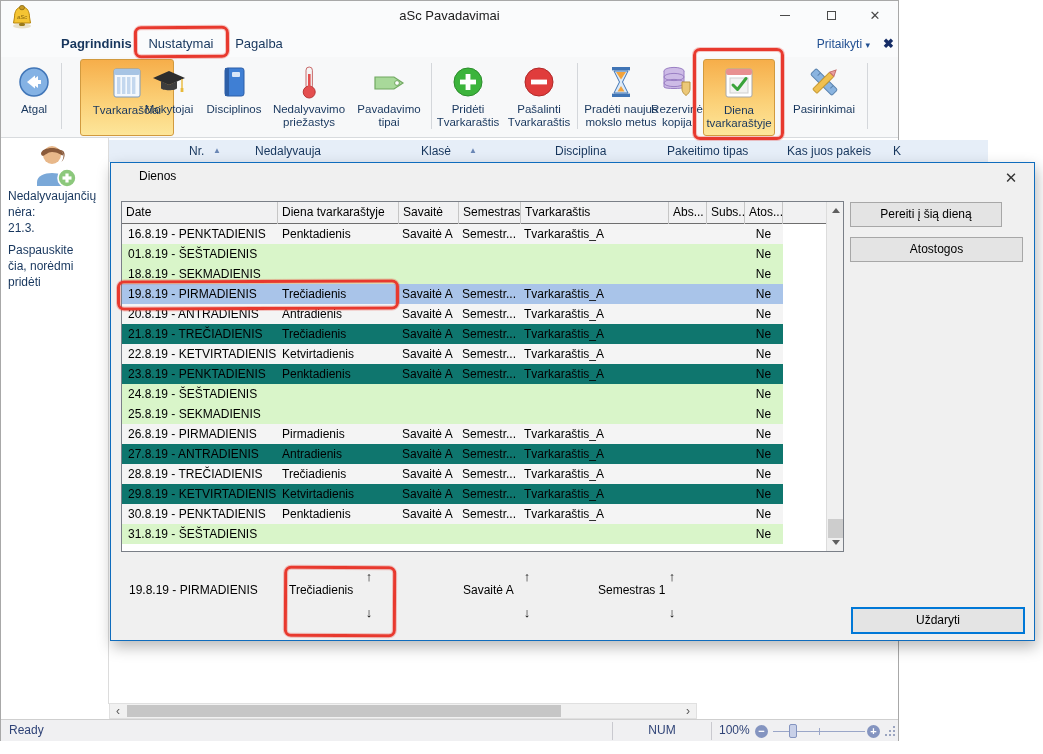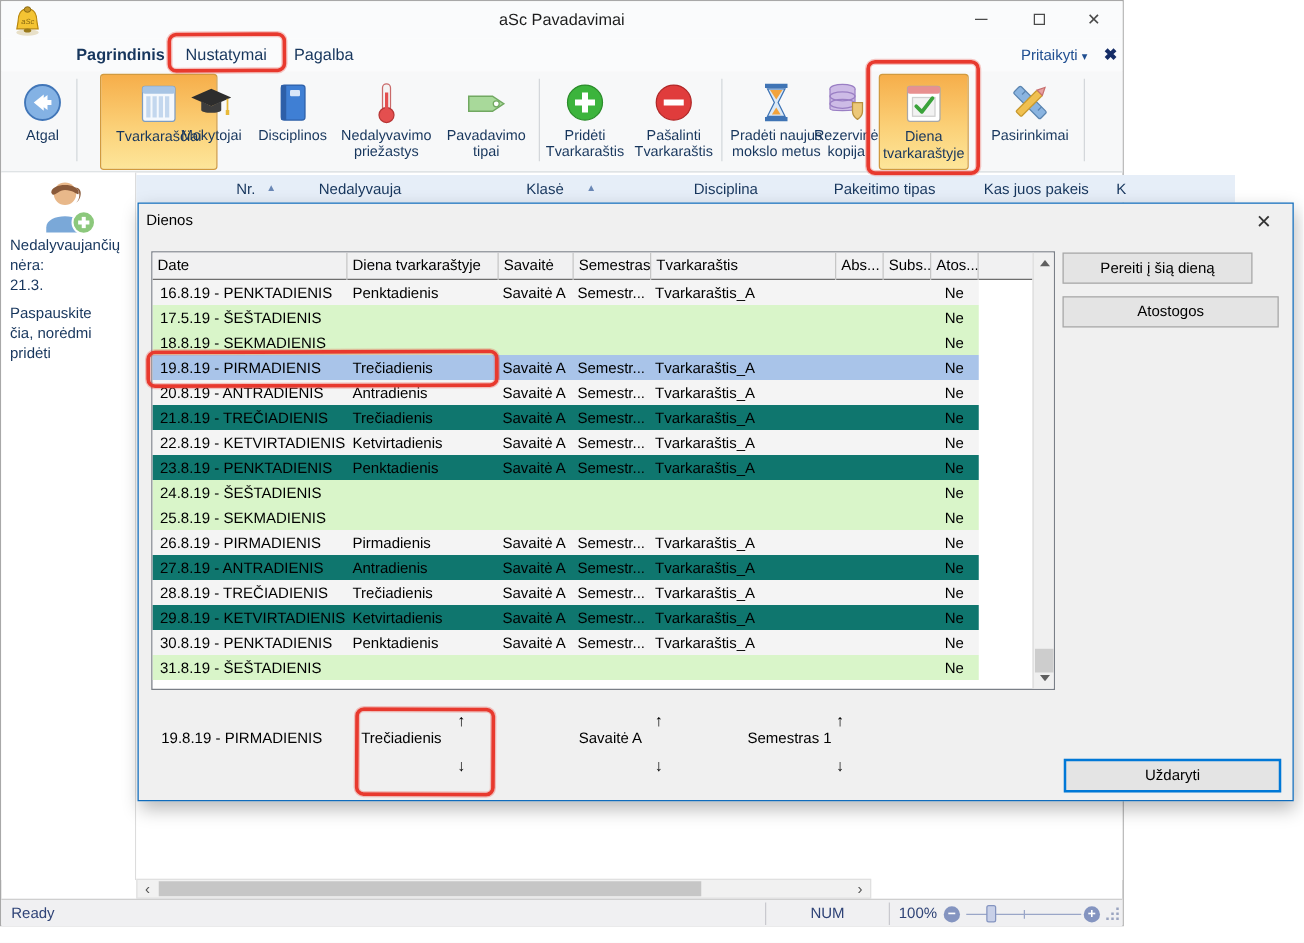--- a/index.html
+++ b/index.html
@@ -62,21 +62,21 @@
   .st-zoom-label { position:absolute; left:718px; top:0; height:22px; line-height:21px; }
   .zoom-circle { position:absolute; top:5px; width:13px; height:13px; border-radius:50%; background:#8494c0; color:#fff; text-align:center; line-height:12px; font-size:11px; font-weight:bold; }
   .zoom-track { position:absolute; left:772px; top:11px; width:92px; height:1px; background:#9aa6c8; }
   .zoom-tick { position:absolute; left:818px; top:8px; width:1px; height:7px; background:#9aa6c8; }
   .zoom-thumb { position:absolute; left:788px; top:4px; width:8px; height:14px; background:#c8d0e8; border:1px solid #8494c0; border-radius:2px; }
   .grip { position:absolute; left:884px; top:6px; width:12px; height:12px; }
   .grip i { position:absolute; width:2px; height:2px; background:#9aa4c0; }
 
   
   .dialog { position:absolute; left:110px; top:162px; width:925px; height:479px; background:#f0f0f0; border:1px solid #0f6cbd; box-shadow:2px 6px 14px rgba(0,0,0,.28); }
-  .dlg-title { position:absolute; left:6px; top:6px; font-size:12px; color:#000; }
+  .dlg-title { position:absolute; left:28px; top:6px; font-size:12px; color:#000; }
   .dlg-close { position:absolute; right:12px; top:4px; width:22px; height:22px; text-align:center; line-height:22px; font-size:15px; color:#333; }
 
   .dtable { position:absolute; left:10px; top:38px; width:723px; height:351px; background:#fff; border:1px solid #7a7f87; overflow:hidden; }
   .dhead { position:absolute; left:0; top:0; width:704px; height:22px; background:#f1f1f2; border-bottom:1px solid #6e6e6e; display:flex; }
   .dh { height:22px; line-height:21px; font-size:12px; color:#000; border-right:1px solid #c6c6c6; padding-left:4px; white-space:nowrap; overflow:hidden; }
   .drows { position:absolute; left:0; top:22px; width:704px; }
   .drow { display:flex; width:661px; height:20px; line-height:20px; font-size:12px; color:#000; }
   .r-stripe { background:#f4f4f4; } .r-white { background:#0f766e; }
   .r-weekend { background:#d9f5c9; } .r-selected { background:#a9c4e9; }
   .dc { height:20px; white-space:nowrap; overflow:hidden; }
@@ -387,21 +387,21 @@
             <span class="dc c-date">16.8.19 - PENKTADIENIS</span>
             <span class="dc c-day">Penktadienis</span>
             <span class="dc c-week">Savaitė A</span>
             <span class="dc c-sem">Semestr...</span>
             <span class="dc c-tt">Tvarkaraštis_A</span>
             <span class="dc c-abs"></span>
             <span class="dc c-subs"></span>
             <span class="dc c-atos">Ne</span>
           </div>
           <div class="drow r-weekend">
-            <span class="dc c-date">17.5.19 - ŠEŠTADIENIS</span>
+            <span class="dc c-date">01.8.19 - ŠEŠTADIENIS</span>
             <span class="dc c-day"></span>
             <span class="dc c-week"></span>
             <span class="dc c-sem"></span>
             <span class="dc c-tt"></span>
             <span class="dc c-abs"></span>
             <span class="dc c-subs"></span>
             <span class="dc c-atos">Ne</span>
           </div>
           <div class="drow r-weekend">
             <span class="dc c-date">18.8.19 - SEKMADIENIS</span>

